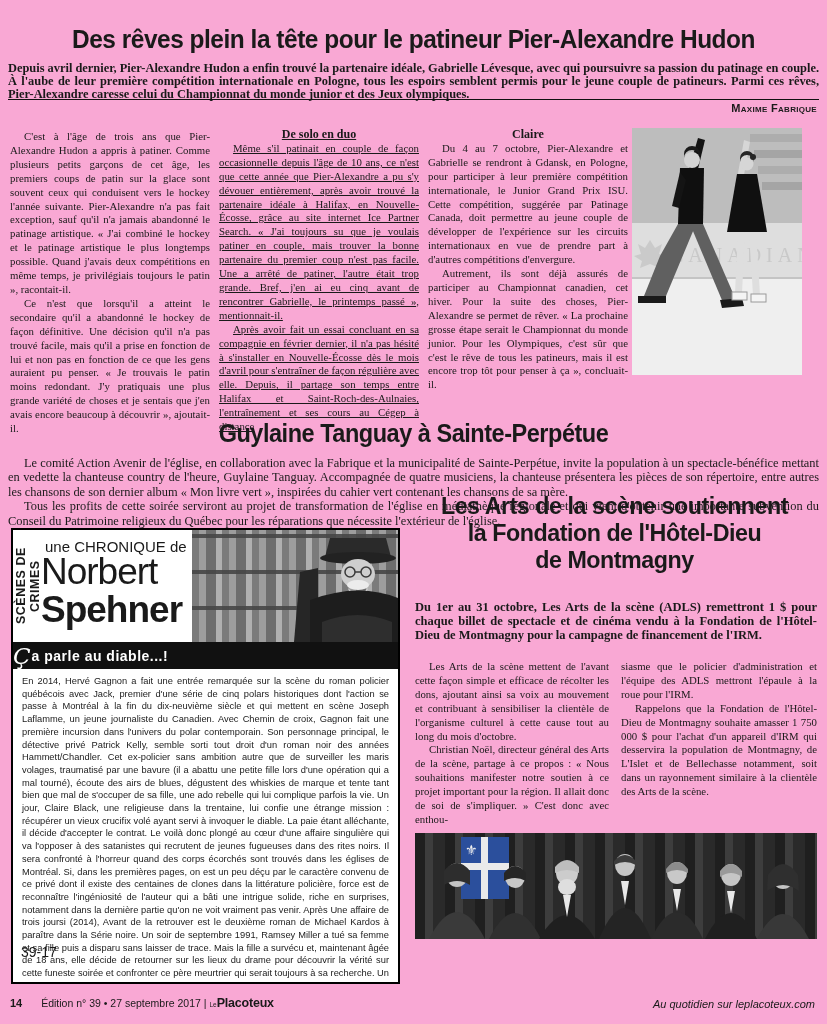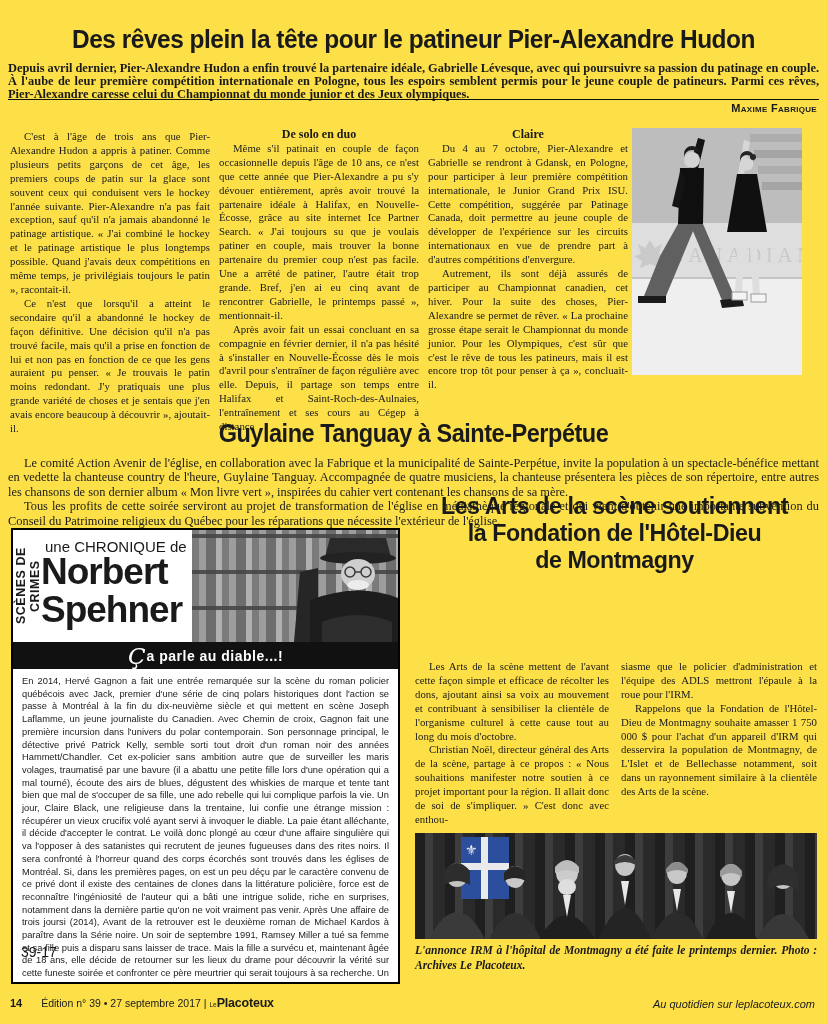--- a/index.html
+++ b/index.html
@@ -1,34 +1,34 @@
 <!DOCTYPE html>
 <html><head>
 <meta charset="utf-8">
 <style>
   html,body{margin:0;padding:0;background:#e8e8e8;}
-  .page{position:relative;width:827px;height:1024px;background:#fde047;margin:0 auto;
+  .page{position:relative;width:827px;height:1024px;background:#f9a8d4;margin:0 auto;
         font-family:"Liberation Serif",serif;color:#1a1a1a;overflow:hidden;}
   .abs{position:absolute;}
   .just{text-align:justify;}
   .indent{text-indent:14px;}
   p{margin:0;}
 
   
   .headline-1{top:24px;left:0;width:827px;text-align:center;font-family:"Liberation Sans",sans-serif;
               font-weight:bold;font-size:26px;letter-spacing:-0.5px;transform:scaleX(0.94);transform-origin:center;}
   .lead-1{top:62px;left:8px;width:811px;font-weight:bold;font-size:12.4px;line-height:13px;}
   .rule-1{top:99px;left:8px;width:811px;border-top:1.6px solid #111;}
   .byline-1{top:102px;right:10px;font-family:"Liberation Sans",sans-serif;font-weight:bold;
             font-size:11px;font-variant:small-caps;letter-spacing:0.3px;}
   .newscol{font-size:10.8px;line-height:13.9px;}
   .newscol p{margin-bottom:0;}
   .col-head{text-align:center;font-weight:bold;font-size:12px;margin-bottom:2px;text-indent:0;}
   .col1{top:130px;left:10px;width:200px;}
-  .col2{top:128px;left:219px;width:200px;}
+  .col2{top:128px;left:219px;width:200px;text-decoration:underline;}
   .col3{top:128px;left:428px;width:200px;}
   .photo-caption{font-weight:bold;font-style:italic;font-size:10.9px;line-height:13.5px;margin-top:14px;}
 
   .photo-skaters{top:128px;left:632px;width:170px;height:247px;overflow:hidden;
      background:linear-gradient(180deg,#bdbdbd 0 95px,#dedede 95px 150px,#efefef 150px 247px);}
   .photo-skaters svg{display:block;}
 
   
   .headline-2{top:419px;left:0;width:827px;text-align:center;font-family:"Liberation Sans",sans-serif;
               font-weight:bold;font-size:25px;letter-spacing:-0.5px;transform:scaleX(0.94);transform-origin:center;}
@@ -36,29 +36,29 @@
   .tanguay-body p{text-indent:16px;}
 
   
   .crimebox{top:528px;left:11px;width:389px;height:456px;border:2px solid #000;box-sizing:border-box;
             overflow:hidden;background:#fff;}
   .crime-header{position:relative;height:112px;background:#fff;}
   .crime-kicker{position:absolute;left:1px;top:4px;height:104px;writing-mode:vertical-rl;transform:rotate(180deg);
       font-family:"Liberation Sans",sans-serif;font-weight:bold;font-size:12.5px;letter-spacing:0.5px;
       text-align:center;}
   .crime-chronique{position:absolute;left:32px;top:8px;font-family:"Liberation Sans",sans-serif;font-size:15px;}
-  .crime-author1{position:absolute;left:28px;top:21px;font-family:"Liberation Sans",sans-serif;font-weight:bold;
+  .crime-author1{position:absolute;left:28px;top:21px;font-family:"Liberation Sans",sans-serif;font-weight:normal;
       font-size:37px;letter-spacing:-1px;}
   .crime-author2{position:absolute;left:28px;top:59px;font-family:"Liberation Sans",sans-serif;font-weight:bold;
       font-size:37px;letter-spacing:-1px;}
   .photo-spehner{position:absolute;right:0;top:0;width:206px;height:112px;overflow:hidden;
       background:
         repeating-linear-gradient(0deg,rgba(70,70,70,0) 0 32px,rgba(70,70,70,0.9) 32px 36px),
         repeating-linear-gradient(90deg,#7b7b7b 0 7px,#9d9d9d 7px 14px,#6d6d6d 14px 24px,#b0b0b0 24px 30px);}
-  .crime-band{height:27px;background:#111;color:#fff;text-align:center;line-height:27px;}
+  .crime-band{height:27px;background:#111;color:#fff;text-align:left;line-height:27px;}
   .crime-band .script-initial{font-family:"DejaVu Serif",serif;font-style:italic;font-size:23px;
       vertical-align:-3px;margin-right:1px;}
   .crime-band .band-rest{font-family:"Liberation Sans",sans-serif;font-weight:bold;font-size:14px;letter-spacing:0.5px;}
   .crime-review{padding:6px 9px 0 9px;font-family:"Liberation Sans",sans-serif;font-size:9.3px;line-height:12.7px;}
   .crime-code{position:absolute;left:8px;bottom:22px;font-family:"Liberation Sans",sans-serif;font-size:14px;}
 
   
   .headline-3{top:492px;left:412px;width:405px;text-align:center;font-family:"Liberation Sans",sans-serif;
       font-weight:bold;font-size:24px;line-height:27px;letter-spacing:-0.5px;transform:scaleX(0.97);transform-origin:center;}
   .arts-lead{top:601px;left:415px;width:402px;font-weight:bold;font-size:12.5px;line-height:13.8px;}
@@ -170,20 +170,21 @@
     <div class="crime-review just">En 2014, Hervé Gagnon a fait une entrée remarquée sur la scène du roman policier québécois avec Jack, premier d'une série de cinq polars historiques dont l'action se passe à Montréal à la fin du dix-neuvième siècle et qui mettent en scène Joseph Laflamme, un jeune journaliste du Canadien. Avec Chemin de croix, Gagnon fait une première incursion dans l'univers du polar contemporain. Son personnage principal, le détective privé Patrick Kelly, semble sorti tout droit d'un roman noir des années Hammett/Chandler. Cet ex-policier sans ambition autre que de surveiller les maris volages, traumatisé par une bavure (il a abattu une petite fille lors d'une opération qui a mal tourné), écoute des airs de blues, dégustent des whiskies de marque et tente tant bien que mal de s'occuper de sa fille, une ado rebelle qui lui complique parfois la vie. Un jour, Claire Black, une religieuse dans la trentaine, lui confie une étrange mission : récupérer un vieux crucifix volé ayant servi à invoquer le diable. La paie étant alléchante, il décide d'accepter le contrat. Le voilà donc plongé au cœur d'une affaire singulière qui va l'opposer à des satanistes qui recrutent de jeunes fugueuses dans des rites noirs. Il sera confronté à l'horreur quand des corps écorchés sont trouvés dans les églises de Montréal. Si, dans les premières pages, on est un peu déçu par le caractère convenu de ce privé dont il existe des centaines de clones dans la littérature policière, force est de reconnaître l'ingéniosité de l'auteur qui a bâti une intrigue solide, riche en surprises, notamment dans la dernière partie qu'on ne voit vraiment pas venir. Après Une affaire de trois joursi (2014), Avant de la retrouver est le deuxième roman de Michael Kardos à paraître dans la Série noire. Un soir de septembre 1991, Ramsey Miller a tué sa femme et sa fille puis a disparu sans laisser de trace. Mais la fille a survécu et, maintenant âgée de 18 ans, elle décide de retourner sur les lieux du drame pour découvrir la vérité sur cette funeste soirée et confronter ce père meurtrier qui serait toujours à sa recherche. Un polar original, noir et prenant.</div>
 
     <div class="crime-code">39-17</div>
   </div>
 
   <div class="abs headline-3">
     <div>Les Arts de la scène soutiennent</div>
     <div>la Fondation de l'Hôtel-Dieu</div>
     <div>de Montmagny</div>
   </div>
+  <div class="abs arts-lead just">Du 1er au 31 octobre, Les Arts de la scène (ADLS) remettront 1 $ pour chaque billet de spectacle et de cinéma vendu à la Fondation de l'Hôtel-Dieu de Montmagny pour la campagne de financement de l'IRM.</div>
   <div class="abs arts-colA newscol just">
     <p class="indent">Les Arts de la scène mettent de l'avant cette façon simple et efficace de récolter les dons, ajoutant ainsi sa voix au mouvement et contribuant à sensibiliser la clientèle de l'organisme culturel à cette cause tout au long du mois d'octobre.</p>
     <p class="indent">Christian Noël, directeur général des Arts de la scène, partage à ce propos : « Nous souhaitions manifester notre soutien à ce projet important pour la région. Il allait donc de soi de s'impliquer. » C'est donc avec enthou-</p>
   </div>
   <div class="abs arts-colB newscol just">
     <p>siasme que le policier d'administration et l'équipe des ADLS mettront l'épaule à la roue pour l'IRM.</p>
     <p class="indent">Rappelons que la Fondation de l'Hôtel-Dieu de Montmagny souhaite amasser 1 750 000 $ pour l'achat d'un appareil d'IRM qui desservira la population de Montmagny, de L'Islet et de Bellechasse notamment, soit dans un rayonnement similaire à la clientèle des Arts de la scène.</p>
   </div>
 
   <div class="abs photo-arts">
@@ -215,21 +216,20 @@
       <ellipse cx="316" cy="42" rx="10" ry="11" fill="#c6c6c6"></ellipse>
       <path d="M305,38 Q316,24 327,38 L327,44 Q316,36 305,44 Z" fill="#9a9a9a"></path>
       <path d="M290,106 Q316,54 342,106 Z" fill="#1f1f1f"></path>
       <polygon points="312,58 320,58 316,80" fill="#e8e8e8"></polygon>
       <ellipse cx="368" cy="44" rx="11" ry="12" fill="#c4c4c4"></ellipse>
       <path d="M353,42 Q368,20 383,42 L384,58 Q368,46 352,58 Z" fill="#2f2f2f"></path>
       <path d="M342,106 Q368,56 394,106 Z" fill="#383838"></path>
     </svg>
   </div>
 
-  <div class="abs arts-caption just">L'annonce IRM à l'hôpital de Montmagny a été faite le printemps dernier. Photo : Archives Le Placoteux.</div>
 
   <div class="abs footer-left">
     <span class="footer-pagenum">14</span>
     <span>Édition n° 39 • 27 septembre 2017 |</span>
     <span class="footer-brand-le">Le</span><span class="footer-brand">Placoteux</span>
   </div>
   <div class="abs footer-right">Au quotidien sur leplacoteux.com</div>
 
 </div>
 

